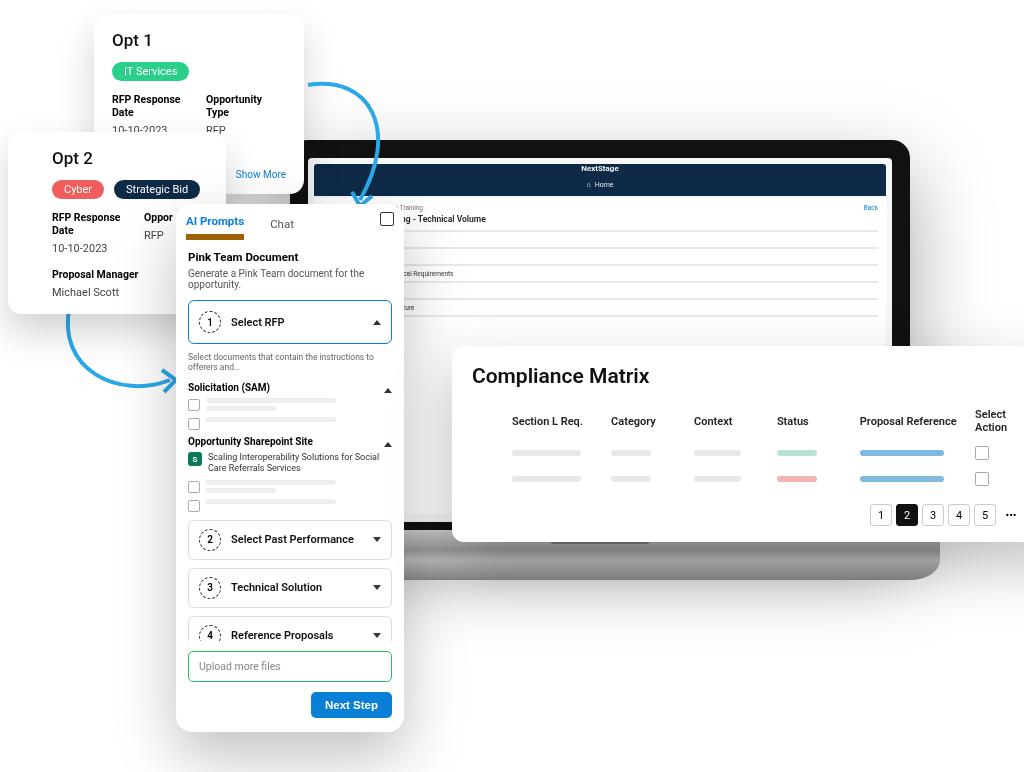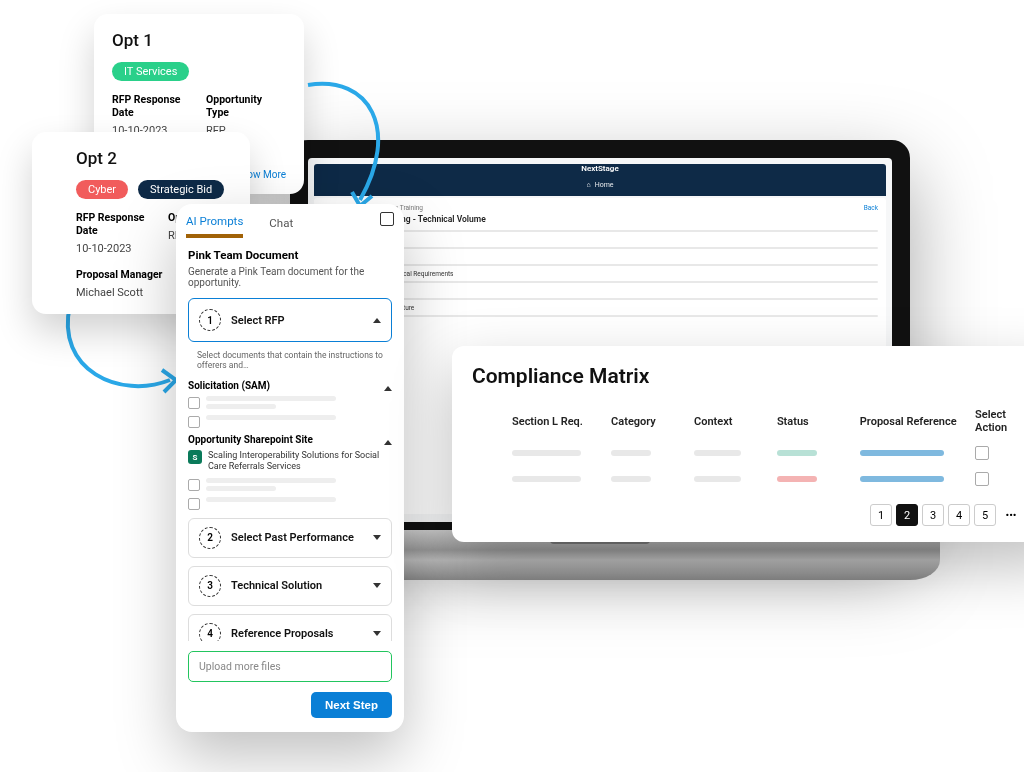--- a/index.html
+++ b/index.html
@@ -85,57 +85,57 @@
   .pill.green{background:#2ad08a;}
   .pill.red{background:#f15c5c;}
   .pill.navy{background:#0e2a47;}
   .kv-row{display:flex;gap:12px;margin-top:12px;}
   .kv small{font-size:10.5px;font-weight:700;color:#000;display:block;}
   .kv span{font-size:11px;color:#444;}
   .kv{min-width:80px;}
   .showmore{font-size:10px;color:#0a7fd6;text-align:right;margin-top:6px;}
 
   #card1{left:94px;top:14px;width:210px;}
-  #card2{left:32px;top:132px;width:218px;z-index:2;padding-left:44px;}
+  #card2{left:8px;top:132px;width:218px;z-index:2;padding-left:44px;}
 
   
   .arrow{position:absolute;pointer-events:none;}
 
   
   .panel{
     position:absolute;
     left:176px; top:204px;
     width:228px; height:528px;
     background:#fff;
     border-radius:16px;
     box-shadow:0 24px 60px rgba(0,0,0,.25);
     display:flex; flex-direction:column;
     font-size:11px;
     z-index:5;
     overflow:hidden;
   }
   .panel-tabs{display:flex;align-items:center;padding:10px 10px 0;gap:26px;position:relative;}
   .panel-tabs .tab{font-size:11.5px;color:#555;padding-bottom:6px;cursor:pointer;}
-  .panel-tabs .tab.active{color:#0a7fd6;border-bottom:4px solid #a16207;font-weight:400;}
+  .panel-tabs .tab.active{color:#0a7fd6;border-bottom:6px solid #a16207;font-weight:700;}
   .expand-ic{position:absolute;right:10px;top:8px;width:14px;height:14px;border:1.5px solid #333;border-radius:2px;}
   .expand-ic::before,.expand-ic::after{content:"";position:absolute;width:4px;height:4px;}
   .panel-body{padding:10px 12px 0;flex:1;overflow:hidden;}
   .pt-title{font-size:11.5px;font-weight:700;margin-bottom:4px;}
   .pt-sub{font-size:10px;color:#555;margin-bottom:10px;}
   .step-box{border:1.5px solid #0a7fd6;border-radius:6px;padding:10px 10px;display:flex;align-items:center;gap:10px;margin-bottom:8px;}
   .step-box.plain{border:1px solid #ddd;}
   .step-num{
     width:22px;height:22px;border:1.5px dashed #333;border-radius:50%;
     display:flex;align-items:center;justify-content:center;font-size:10px;font-weight:600;
   }
   .step-label{font-size:11px;font-weight:600;color:#111;flex:1;}
   .chev{width:0;height:0;border-left:4px solid transparent;border-right:4px solid transparent;}
   .chev.up{border-bottom:5px solid #333;}
   .chev.down{border-top:5px solid #333;}
-  .hint{font-size:8.5px;color:#666;margin:4px 9px 10px;}
+  .hint{font-size:8.5px;color:#666;margin:4px 0 10px;}
   .group-label{font-size:10px;font-weight:700;color:#000;margin-bottom:5px;display:flex;justify-content:space-between;align-items:flex-end;}
   .file-row{display:flex;align-items:flex-start;gap:6px;font-size:9px;color:#333;margin-bottom:6px;}
   .file-row .cb{width:12px;height:12px;border:1px solid #aaa;border-radius:2px;margin-top:1px;flex:0 0 12px;}
   .file-bar{flex:1;}
   .bar-a{height:5px;width:130px;background:#eee;border-radius:3px;margin-bottom:3px;}
   .bar-b{height:5px;width:70px;background:#eee;border-radius:3px;}
   .sp-icon{width:14px;height:14px;background:#0a7a5a;border-radius:3px;display:flex;align-items:center;justify-content:center;color:#fff;font-size:8px;font-weight:700;flex:0 0 14px;}
   .step-list{margin-top:8px;}
   .step-list .step-box{padding:8px 10px;margin-bottom:8px;}
   .panel-footer{padding:10px 12px 14px;display:flex;flex-direction:column;gap:10px;}

